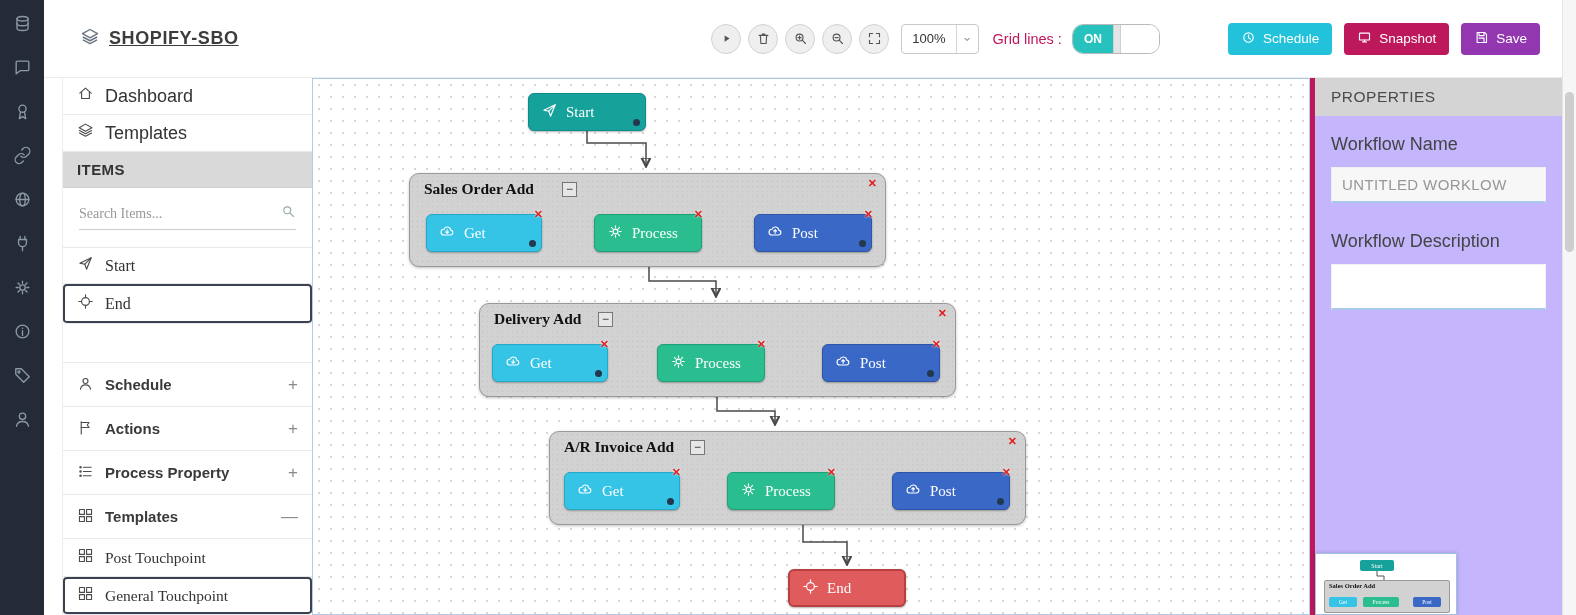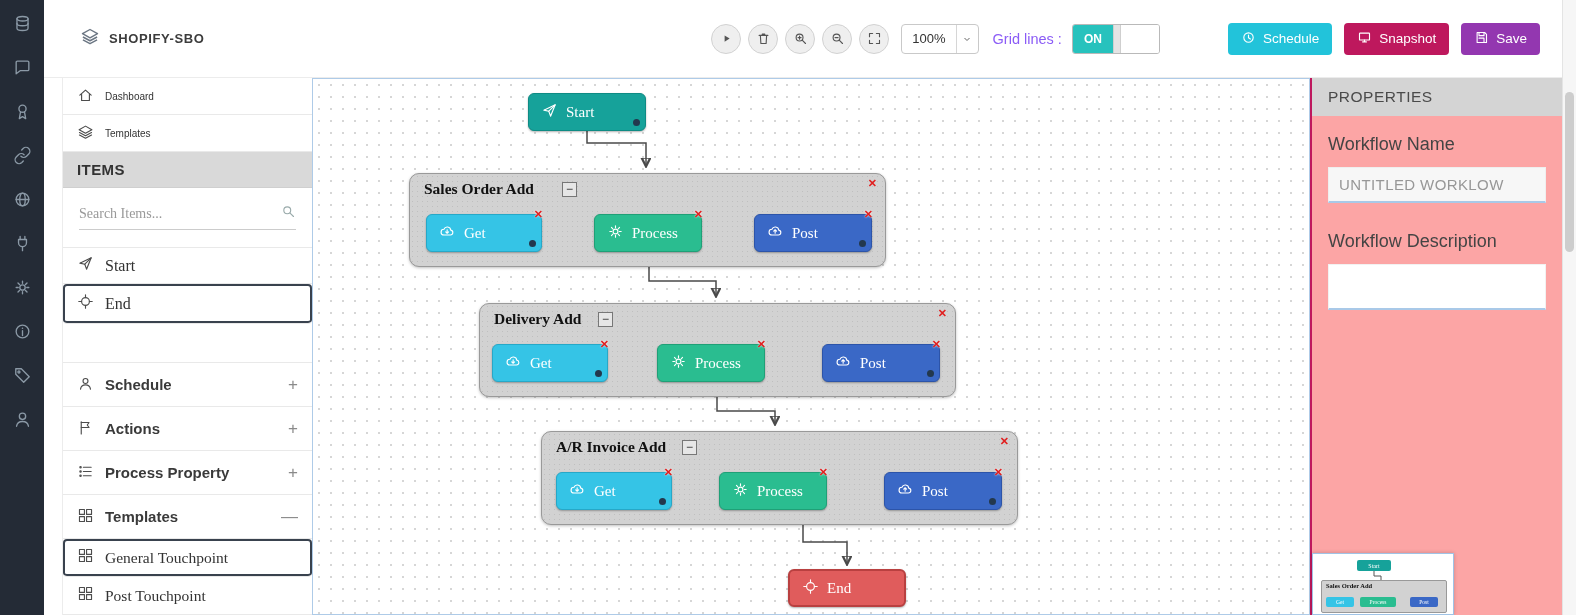--- a/index.html
+++ b/index.html
@@ -16,51 +16,51 @@
   .scrollcol { position:absolute; right:0; top:0; bottom:0; width:14px; background:#f6f6f6; border-left:1px solid #e4e4e4; z-index:30; }
   .scrollcol .thumb { position:absolute; left:2px; right:2px; top:92px; height:160px; background:#cdcdcd; border-radius:7px; }
 
   
   .app { position:absolute; left:44px; right:14px; top:0; bottom:0; background:#fff; }
 
   
   .header { height:78px; display:flex; align-items:center; padding:0 22px 0 36px; background:#fff; border-bottom:1px solid #ececec; }
   .title-group { display:flex; align-items:center; gap:9px; }
   .title-group svg { width:20px; height:20px; stroke:#6b7683; fill:none; stroke-width:1.7; stroke-linejoin:round; }
-  .app-title { font-size:13px; font-weight:bold; color:#3c3c3c; letter-spacing:.6px; }
+  .app-title { font-size:18px; font-weight:bold; color:#3c3c3c; letter-spacing:.6px;text-decoration:underline; }
   .header-right { margin-left:auto; display:flex; align-items:center; }
   .circ-group { display:flex; gap:7px; margin-right:12px; }
   .circ { width:30px; height:30px; border-radius:50%; background:#efefef; border:1px solid #d2d2d2;
           display:flex; align-items:center; justify-content:center; cursor:pointer; }
   .circ svg { width:15px; height:15px; stroke:#555; fill:none; stroke-width:1.8; stroke-linecap:round; stroke-linejoin:round; }
   .zoom-select { display:flex; align-items:stretch; height:30px; border:1px solid #c9c9c9; border-radius:4px; overflow:hidden; margin-right:14px; cursor:pointer; background:#fff; }
   .zoom-val { padding:0 10px; display:flex; align-items:center; font-size:13px; color:#333; }
   .zoom-caret { width:22px; border-left:1px solid #d6d6d6; display:flex; align-items:center; justify-content:center; }
   .zoom-caret svg { width:12px; height:12px; stroke:#666; fill:none; stroke-width:2; }
-  .grid-label { font-size:14.5px; color:#8b5cf6; margin-right:10px; white-space:nowrap; }
-  .toggle { width:88px; height:30px; border:1px solid #b9b9b9; border-radius:3px; display:flex; overflow:hidden; margin-right:56px; cursor:pointer; }
+  .grid-label { font-size:14.5px; color:#be185d; margin-right:10px; white-space:nowrap; }
+  .toggle { width:88px; height:30px; border:1px solid #b9b9b9; border-radius:11px; display:flex; overflow:hidden; margin-right:56px; cursor:pointer; }
   .toggle .on { flex:0 0 40px; background:#27c2bd; color:#fff; font-size:12px; font-weight:bold; display:flex; align-items:center; justify-content:center; }
   .toggle .handle { flex:0 0 8px; background:#e4e4e4; border-left:1px solid #cfcfcf; border-right:1px solid #cfcfcf; }
   .toggle .off { flex:1; background:#fff; }
   .btn { display:flex; align-items:center; gap:7px; height:32px; padding:0 13px; border-radius:4px;
          color:#fff; font-size:13.5px; cursor:pointer; margin-left:12px; white-space:nowrap; }
   .btn svg { width:15px; height:15px; stroke:#fff; fill:none; stroke-width:1.8; stroke-linecap:round; stroke-linejoin:round; }
   .btn-schedule { background:#22c3da; }
   .btn-snapshot { background:#be185d; }
   .btn-save { background:#9337b0; }
 
   
   .body-row { display:flex; height:537px; }
 
   
   .sidebar { width:268px; padding-left:18px; flex:0 0 268px; }
   .side-inner { border-left:1px solid #ececec; height:100%; overflow:hidden; background:#fff; }
   .srow { display:flex; align-items:center; gap:11px; padding:0 14px; border-bottom:1px solid #e9e9e9; color:#333; cursor:pointer; }
   .srow svg { width:17px; height:17px; stroke:#4c4c4c; fill:none; stroke-width:1.6; stroke-linecap:round; stroke-linejoin:round; flex:0 0 auto; }
-  .nav-row { height:37px; font-size:10px; }
+  .nav-row { height:37px; font-size:18px; }
   .items-header { height:36px; background:#d9d9d9; font-size:15px; font-weight:bold; color:#333;
                   letter-spacing:.4px; display:flex; align-items:center; padding:0 14px; border-bottom:1px solid #cfcfcf; }
   .search-wrap { height:60px; padding:16px 16px 0; border-bottom:1px solid #e9e9e9; }
   .search-box { display:flex; align-items:center; border-bottom:1px solid #cccccc; padding-bottom:6px; }
   .search-box input { border:none; outline:none; flex:1; font-family:"Liberation Serif", serif; font-size:14px; color:#666; background:transparent; }
   .search-box input::placeholder { color:#999; }
   .search-box svg { width:15px; height:15px; stroke:#9aa; fill:none; stroke-width:1.8; stroke-linecap:round; }
   .palette-row { font-family:"Liberation Serif", serif; font-size:16px; }
   .p-start { height:36px; }
   .p-end { height:40px; box-shadow:inset 0 0 0 2px #39424e; border-radius:4px; }
@@ -92,21 +92,21 @@
   .group { position:absolute; width:477px; height:94px; border:1px solid #999; border-radius:10px;
            background-color:#d2d2d2; background-image:radial-gradient(#bfbfbf .8px, transparent .9px);
            background-size:5px 5px; box-shadow:0 1px 3px rgba(0,0,0,.25); z-index:2; }
   .group-title { position:absolute; top:6px; left:14px; font-family:"Liberation Serif", serif;
                  font-weight:bold; font-size:15.5px; color:#111; }
   .collapse-btn { position:absolute; top:8px; width:15px; height:15px; border:1px solid #777; background:#e6e6e6;
                   font-size:12px; line-height:13px; text-align:center; color:#333; cursor:pointer; }
   .group-x { position:absolute; top:4px; right:8px; }
 
   
-  .props { width:252px; flex:0 0 252px; border-left:2px solid #be185d; position:relative; background:#fca5a5; }
+  .props { width:252px; flex:0 0 252px; border-left:5px solid #be185d; position:relative; background:#c4b5fd; }
   .props-header { height:38px; background:#d4d4d4; display:flex; align-items:center; padding:0 16px;
                   font-size:15.5px; color:#4a4a4a; letter-spacing:.5px; }
   .props-body { padding:18px 16px 0; }
   .plabel { font-size:18px; color:#444; margin-bottom:12px; }
   .props input[type=text] { width:100%; height:36px; background:#f7f7f7; border:1px solid #efefef;
           border-bottom:2px solid #a9c9e8; padding:0 10px; font-size:15px; color:#979797; letter-spacing:.4px; outline:none; }
   .props textarea { width:100%; height:46px; border:1px solid #f2f2f2; border-bottom:2px solid #a9c9e8;
           resize:none; outline:none; background:#fff; }
   .gap28 { height:28px; }
 
@@ -330,37 +330,37 @@
         <div class="srow section-row">
           <span><svg viewBox="0 0 24 24">
                 <rect x="3.5" y="3.5" width="7" height="7"></rect>
                 <rect x="13.5" y="3.5" width="7" height="7"></rect>
                 <rect x="3.5" y="13.5" width="7" height="7"></rect>
                 <rect x="13.5" y="13.5" width="7" height="7"></rect>
               </svg></span>
           <span>Templates</span>
           <span class="expander">—</span>
         </div>
-        <div class="srow tpl-row tpl-selected">
+        <div class="srow tpl-row">
           <span><svg viewBox="0 0 24 24">
                 <rect x="3.5" y="3.5" width="7" height="7"></rect>
                 <rect x="13.5" y="3.5" width="7" height="7"></rect>
                 <rect x="3.5" y="13.5" width="7" height="7"></rect>
                 <rect x="13.5" y="13.5" width="7" height="7"></rect>
               </svg></span>
-          <span>General Touchpoint</span>
-        </div>
-        <div class="srow tpl-row">
+          <span>Post Touchpoint</span>
+        </div>
+        <div class="srow tpl-row tpl-selected">
           <span><svg viewBox="0 0 24 24">
                 <rect x="3.5" y="3.5" width="7" height="7"></rect>
                 <rect x="13.5" y="3.5" width="7" height="7"></rect>
                 <rect x="3.5" y="13.5" width="7" height="7"></rect>
                 <rect x="13.5" y="13.5" width="7" height="7"></rect>
               </svg></span>
-          <span>Post Touchpoint</span>
+          <span>General Touchpoint</span>
         </div>
       </div>
     </div>
 
     <div class="canvas">
       <svg class="wires" width="998" height="537">
         <defs>
           <marker id="arr" markerWidth="7" markerHeight="7" refX="5" refY="3" orient="auto">
             <path d="M0,0 L6,3 L0,6 z" fill="#4a4a4a"></path>
           </marker>
@@ -443,21 +443,21 @@
           <span><svg viewBox="0 0 24 24">
                 <path d="M7 17h9a3.5 3.5 0 0 0 .6-6.95A5 5 0 0 0 7 8.8 3.6 3.6 0 0 0 7 17z"></path>
                 <path d="M11.5 14.5v-5M9.5 11.5l2-2 2 2"></path>
               </svg></span>
           <span>Post</span>
           <span class="close-x node-x">✕</span>
           <span class="port"></span>
         </div>
       </div>
 
-      <div class="group" style="left:228px;top:352px">
+      <div class="group" style="left:236px;top:352px">
         <span class="group-title">A/R Invoice Add</span>
         <span class="collapse-btn" style="left:140px">−</span>
         <span class="close-x group-x">✕</span>
         <div class="node n-get" style="left:14px;top:40px">
           <span><svg viewBox="0 0 24 24">
                 <path d="M7 17h9a3.5 3.5 0 0 0 .6-6.95A5 5 0 0 0 7 8.8 3.6 3.6 0 0 0 7 17z"></path>
                 <path d="M11.5 9.5v5M9.5 12.5l2 2 2-2"></path>
               </svg></span>
           <span>Get</span>
           <span class="close-x node-x">✕</span>

